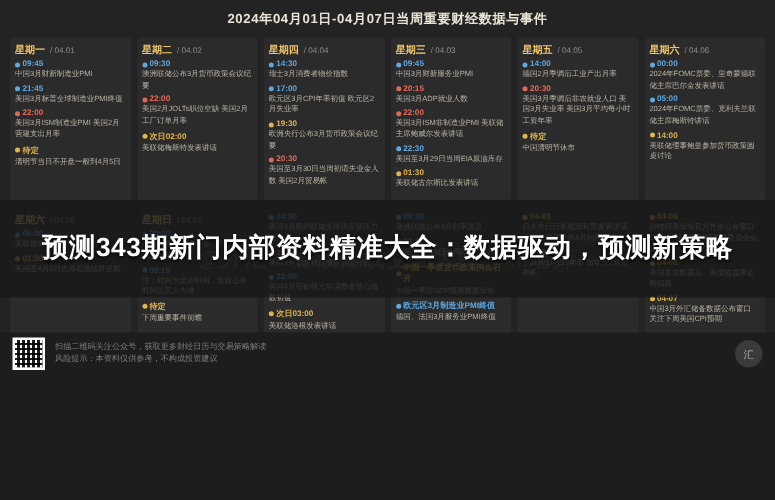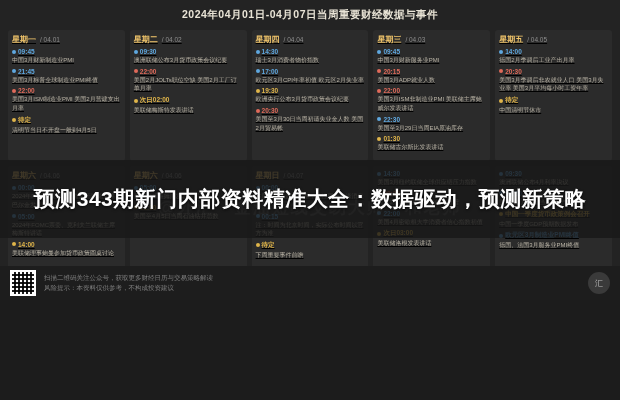--- a/index.html
+++ b/index.html
@@ -26,24 +26,23 @@
     font-size: 10.5px;
     font-weight: bold;
     letter-spacing: .5px;
     background: #232323;
   }
   
   .grid {
     position: absolute;
     top: 30px; left: 8px; right: 8px; bottom: 34px;
     display: grid;
-    grid-template-columns: repeat(5, 1fr);
+    grid-template-columns: repeat(6, 1fr);
     grid-auto-rows: min-content;
     gap: 5px;
-    text-decoration: underline;
   }
   .cell {
     background: #2b2b2b;
     border-radius: 3px;
     padding: 4px 4px 6px 4px;
     overflow: hidden;
   }
   .day-head {
     display: flex;
     align-items: baseline;

